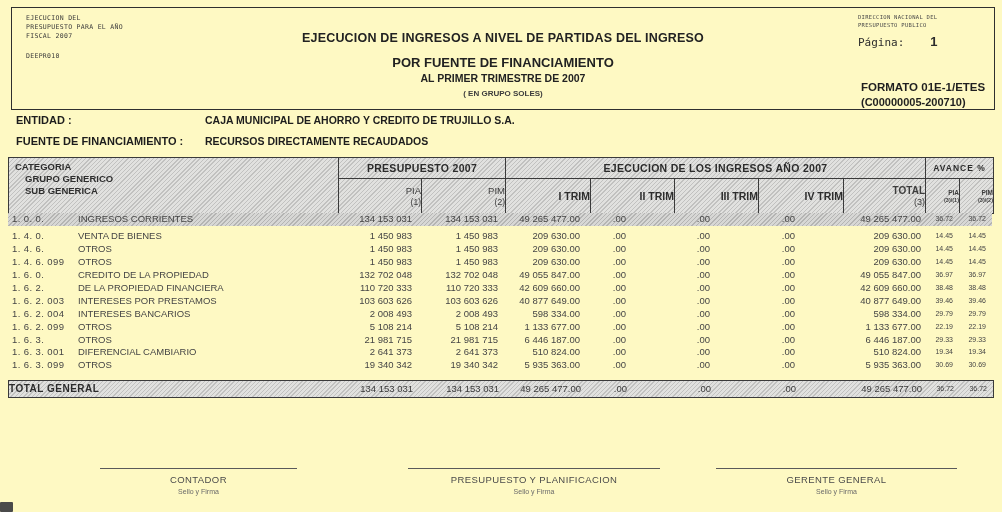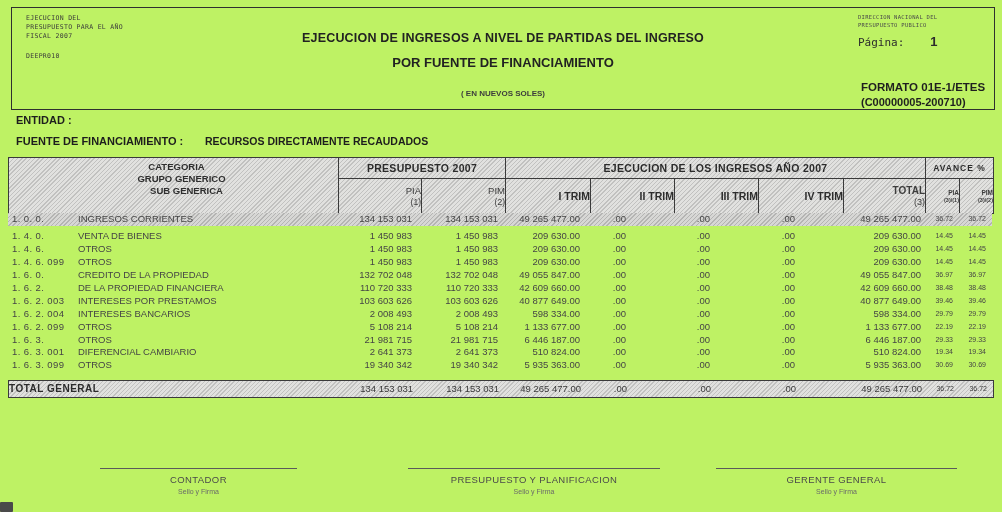--- a/index.html
+++ b/index.html
@@ -1,18 +1,18 @@
 <!DOCTYPE html>
 <html><head>
 <meta charset="utf-8">
 <style>
   html,body{margin:0;padding:0;background:#fff;}
   .page{
     position:relative;width:1002px;height:512px;overflow:hidden;
-    background:#bef264;font-family:"Liberation Sans",sans-serif;color:#333;
+    background:#fef9c3;font-family:"Liberation Sans",sans-serif;color:#333;
   }
   
   .header-box{position:absolute;left:11px;top:7px;width:984px;height:103px;
     border:1px solid #2f2f2f;box-sizing:border-box;}
   .corner{position:absolute;left:14px;top:6px;font-family:"DejaVu Sans Mono",monospace;
     font-size:6.5px;line-height:9px;color:#3a3a3a;letter-spacing:.3px;}
   .report-code{position:absolute;left:14px;top:44px;font-family:"DejaVu Sans Mono",monospace;
     font-size:6.5px;color:#3a3a3a;letter-spacing:.3px;}
   .tline{position:absolute;left:0;right:0;text-align:center;font-weight:bold;color:#222;}
   .tl1{top:23px;font-size:12.5px;letter-spacing:.2px;}
@@ -29,24 +29,24 @@
   
   .ent-label{position:absolute;left:16px;font-weight:bold;font-size:11px;color:#1d1d1d;}
   .ent-value{position:absolute;left:205px;font-weight:bold;font-size:10.5px;color:#1d1d1d;}
   .row1{top:114px;} .row2{top:135px;}
   
   .grid{display:grid;grid-template-columns:330px 83px 84px 85px 84px 84px 85px 82px 34px 33px;}
   .hatch{background-color:#e1e1df;
     background-image:repeating-linear-gradient(135deg,rgba(110,110,110,.28) 0px,rgba(110,110,110,.28) 1px,rgba(0,0,0,0) 1px,rgba(0,0,0,0) 3px);}
   .thead{position:absolute;left:8px;top:157px;grid-template-rows:21px 34px;
     border:1px solid #3a3a3a;}
-  .hc{box-sizing:border-box;text-align:center;}
+  .hc{box-sizing:border-box;}
   .cat{grid-row:1/3;grid-column:1;border-right:1px solid #3a3a3a;padding-top:3px;
     font-size:9.5px;font-weight:bold;color:#2e2e2e;line-height:12px;}
-  .catl.l0{padding-left:6px;} .catl.l1{padding-left:16px;} .catl.l2{padding-left:26px;}
+  .catl.l0{padding-left:6px;} .catl.l1{padding-left:16px;} .catl.l2{padding-left:16px;}
   .catl.l3{padding-left:38px;margin-top:20px;}
   .g1{grid-column:2/4;} .g2{grid-column:4/9;} .g3{grid-column:9/11;}
   .g1,.g2{border-right:1px solid #3a3a3a;}
   .g1,.g2,.g3{grid-row:1;border-bottom:1px solid #3a3a3a;display:flex;align-items:center;
     justify-content:center;font-weight:bold;font-size:10.5px;color:#2b2b2b;letter-spacing:.3px;}
   .g3{font-size:8.5px;letter-spacing:1px;}
   .s{grid-row:2;display:flex;flex-direction:column;align-items:flex-end;justify-content:center;
     color:#3d3d3d;border-right:1px solid #3a3a3a;box-sizing:border-box;}
   .s:last-child{border-right:none;}
   .s .a{font-size:9.5px;} .s .b{font-size:8.5px;margin-top:1px;}
@@ -84,34 +84,36 @@
   <div class="header-box">
     <div class="corner">
       <div>EJECUCION DEL</div>
       <div>PRESUPUESTO PARA EL AÑO</div>
       <div>FISCAL 2007</div>
     </div>
     <div class="report-code">DEEPR010</div>
 
     <div class="tline tl1">EJECUCION DE INGRESOS A NIVEL DE PARTIDAS DEL INGRESO</div>
     <div class="tline tl2">POR FUENTE DE FINANCIAMIENTO</div>
-    <div class="tline tl4">( EN NUEVOS SOLES)</div>
+    <div class="tline tl3">AL PRIMER TRIMESTRE DE 2007</div>
+    <div class="tline tl4">( EN GRUPO SOLES)</div>
 
     <div class="agency">
       <div>DIRECCION NACIONAL DEL</div>
       <div>PRESUPUESTO PUBLICO</div>
     </div>
     <div class="pagina">
       <span>Página:</span><span class="num">1</span>
     </div>
     <div class="formato-l1">FORMATO   01E-1/ETES</div>
     <div class="formato-l2">(C00000005-200710)</div>
   </div>
 
   <div class="ent-label row1">ENTIDAD  :</div>
+  <div class="ent-value row1">CAJA MUNICIPAL DE AHORRO Y CREDITO DE TRUJILLO S.A.</div>
   <div class="ent-label row2">FUENTE DE FINANCIAMIENTO :</div>
   <div class="ent-value row2">RECURSOS DIRECTAMENTE RECAUDADOS</div>
 
   <div class="thead grid hatch">
     <div class="hc cat">
       <div class="catl l0">CATEGORIA</div>
       <div class="catl l1">GRUPO GENERICO</div>
       <div class="catl l2">SUB GENERICA</div>
       <div class="catl l3">ESPECIFICA</div>
     </div>

